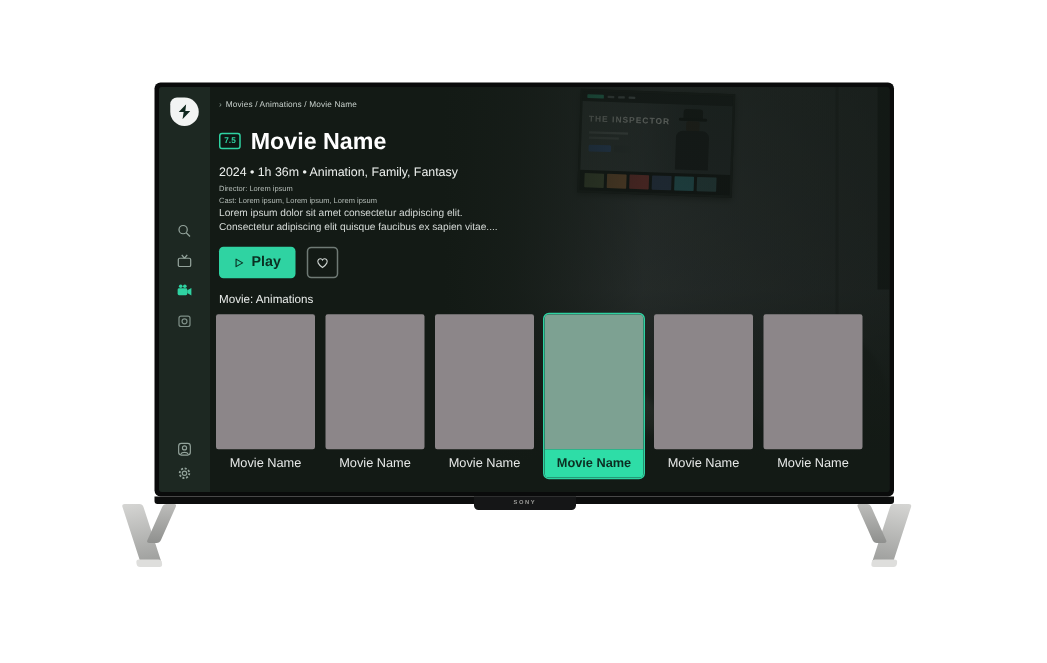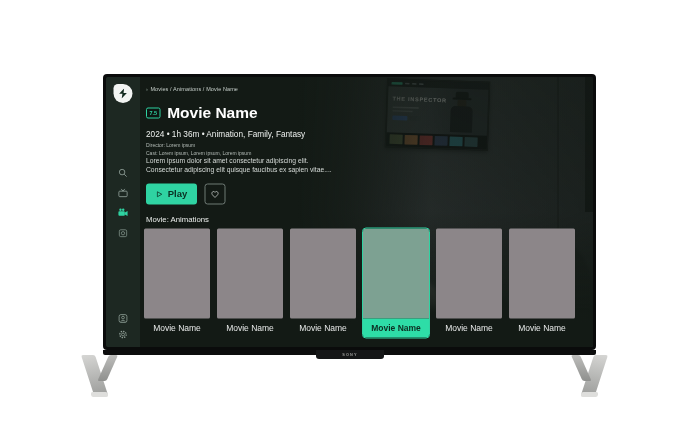--- a/index.html
+++ b/index.html
@@ -1,20 +1,20 @@
 <!DOCTYPE html>
 <html><head>
 <meta charset="utf-8">
 <style>
   html,body{margin:0;padding:0;}
   body{width:698px;height:442px;background:#ffffff;position:relative;overflow:hidden;
        font-family:"Liberation Sans",sans-serif;}
 
   
-  .tv{position:absolute;left:103px;top:74px;}
+  .tv{position:absolute;left:103px;top:55px;}
   .bezel{width:493px;height:276px;box-sizing:border-box;padding:3px;background:#0a0b0b;
          border-radius:4px;position:relative;}
   .screen{width:487px;height:270px;position:relative;overflow:hidden;background:#131a15;border-radius:2px;}
   .chin{position:absolute;left:0;top:276px;width:493px;height:5px;background:#0c0d0d;border-radius:0 0 2px 2px;}
   .chin-center{position:absolute;left:50%;top:276px;transform:translateX(-50%);width:68px;height:9px;
                background:#151617;border-radius:0 0 3px 3px;display:flex;align-items:center;justify-content:center;}
   .brand{font-size:7px;transform:scale(0.55);color:#9a9a98;letter-spacing:2px;font-weight:bold;}
   .leg{position:absolute;border-radius:2px;}
   .leg-front-left{left:-9px;top:281px;width:14px;height:40px;background:linear-gradient(170deg,#d6d6d4,#9b9c9a);
                   transform:skewX(18deg);transform-origin:bottom left;}

